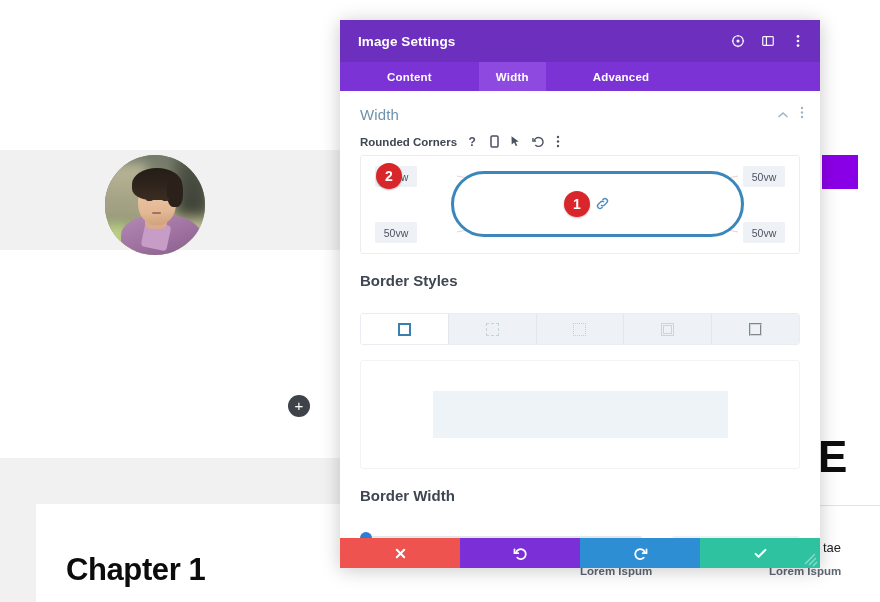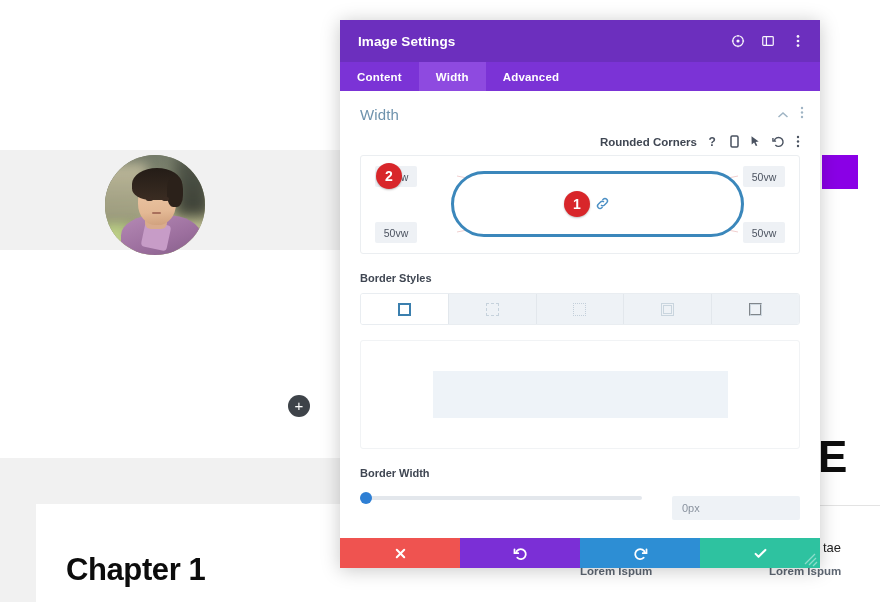--- a/index.html
+++ b/index.html
@@ -109,36 +109,36 @@
   }
   .modal-title{color:#fff;font-size:13.5px;font-weight:bold;flex:1;letter-spacing:.1px;}
   .head-icons{display:flex;align-items:center;gap:14px;}
   .head-ic{width:16px;height:16px;display:flex;align-items:center;justify-content:center;
     color:#ffffff;opacity:.95;}
   .head-ic svg{display:block;}
 
   .tabs{height:29px;background:#7b33d6;display:flex;align-items:stretch;}
   .tab{
     display:flex;align-items:center;padding:0 17px;font-size:11.5px;color:#ffffff;
-    font-weight:bold;letter-spacing:.2px;
+    font-weight:bold;letter-spacing:.2px;margin-left:30px;
   }
   .tab.active{background:#8e4ae0;}
 
   .modal-body{
     position:absolute;left:0;top:71px;right:0;bottom:30px;overflow:hidden;background:#fff;
   }
 
   .sec-head{
     display:flex;align-items:center;padding:14px 16px 8px 20px;
   }
   .sec-title{font-size:15px;color:#6f93ad;flex:1;letter-spacing:.1px;}
   .sec-tools{display:flex;align-items:center;gap:11px;color:#9fb4c4;}
 
   .row-label{
-    display:flex;align-items:center;gap:11px;padding:4px 20px 7px 20px;justify-content:flex-end;
+    display:flex;align-items:center;gap:11px;padding:4px 20px 7px 20px;
   }
   .row-label .lab{font-size:11.5px;color:#3f4652;font-weight:bold;}
   .row-label .ic{color:#4a5260;display:flex;align-items:center;}
 
   .corner-box{
     margin:0 20px;border:1px solid #ebeef1;border-radius:3px;height:97px;position:relative;
     background:#fff;
   }
   .vw{
     position:absolute;width:42px;height:21px;background:#eef1f5;border-radius:2px;
@@ -160,21 +160,21 @@
     position:absolute;width:26px;height:26px;border-radius:50%;
     background:#d8262a;color:#fff;font-size:14px;font-weight:bold;
     display:flex;align-items:center;justify-content:center;
     box-shadow:0 1px 2px rgba(0,0,0,.25);
   }
   .badge.b1{left:203px;top:35px;}
   .badge.b2{left:15px;top:7px;}
 
   .linkic{position:absolute;left:234px;top:40px;color:#4b8fc4;}
 
-  .sub-label{font-size:11px;color:#3f4652;font-weight:bold;padding:18px 20px 9px 20px;}
+  .sub-label{font-size:15px;color:#3f4652;font-weight:bold;padding:18px 20px 24px 20px;}
 
   .style-row{
     margin:0 20px;display:flex;border:1px solid #e9edf1;border-radius:3px;overflow:hidden;
     height:30px;
   }
   .style-cell{
     flex:1;display:flex;align-items:center;justify-content:center;
     background:#eef2f6;border-right:1px solid #e2e7ec;
   }
   .style-cell:last-child{border-right:none;}

